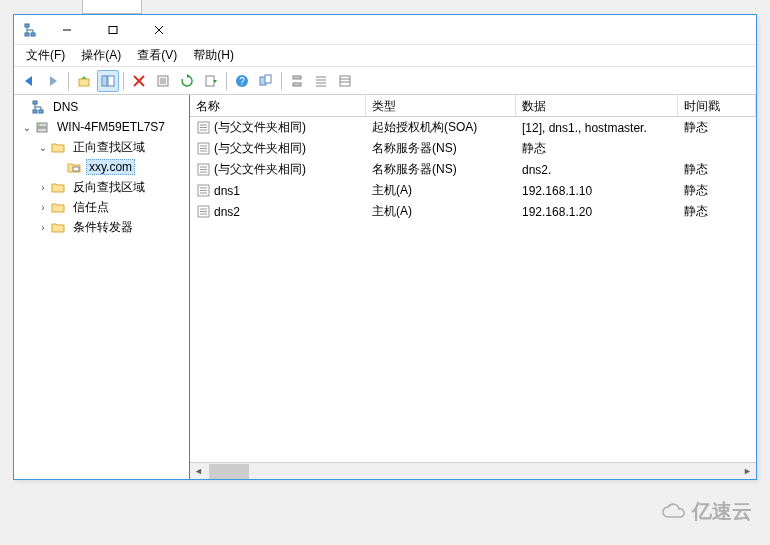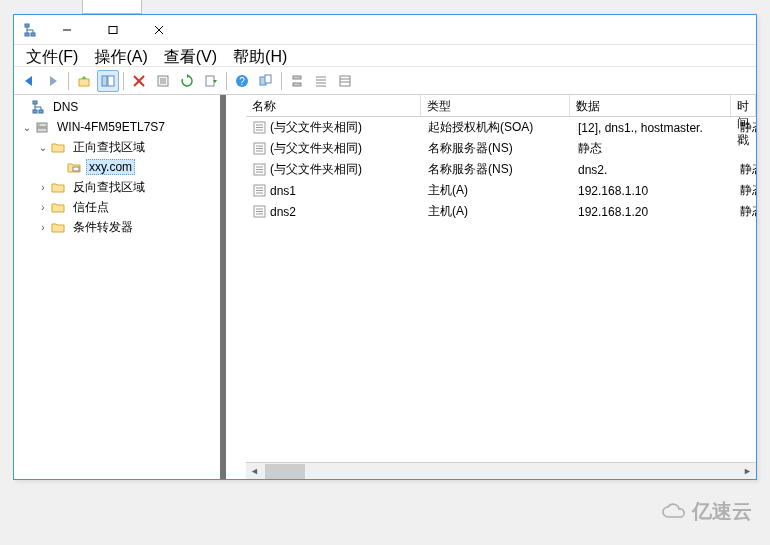--- a/index.html
+++ b/index.html
@@ -3,33 +3,33 @@
 <meta charset="utf-8">
 <style>
   * { box-sizing: border-box; font-family: "Microsoft YaHei", "Segoe UI", sans-serif; }
   body { margin: 0; background: #f0f0f0; width: 770px; height: 545px; position: relative; overflow: hidden; }
   .window { position: absolute; left: 13px; top: 14px; width: 744px; height: 466px; background: #fff; border: 1px solid #3b97e3; box-shadow: 2px 2px 4px rgba(0,0,0,.08); display: flex; flex-direction: column; }
   .titlebar { height: 30px; background: #fff; display: flex; align-items: center; padding: 0 0 0 8px; border-bottom: 1px solid #e5e5e5; }
   .titlebar .app-icon { width: 16px; height: 16px; margin-right: 6px; display:flex;align-items:center;justify-content:center;}
   .titlebar .title { font-size: 12px; color: #000; flex: 1; }
   .win-controls { display: flex; height: 100%; }
   .win-btn { width: 46px; display: flex; align-items: center; justify-content: center; font-size: 10px; color: #333; cursor: pointer; }
-  .menubar { height: 22px; display: flex; align-items: flex-start; padding: 0 4px; border-bottom: 1px solid #e5e5e5; font-size: 16px; }
+  .menubar { height: 22px; display: flex; align-items: flex-end; padding: 0 4px; border-bottom: 1px solid #e5e5e5; font-size: 12px; }
   .menu-item { padding: 2px 8px; cursor: pointer; }
   .toolbar { height: 28px; display: flex; align-items: center; padding: 0 4px; border-bottom: 1px solid #d0d0d0; gap: 2px; }
   .tbtn { width: 22px; height: 22px; display: flex; align-items: center; justify-content: center; border: 1px solid transparent; border-radius: 2px; cursor: pointer; }
   .tsep { width: 1px; height: 18px; background: #c0c0c0; margin: 0 2px; }
   .body-split { flex: 1; display: flex; min-height: 0; }
-  .tree-pane { width: 212px; border-right: 6px solid #737373; overflow: auto; font-size: 12px; padding-top: 2px; }
+  .tree-pane { width: 176px; border-right: 1px solid #737373; overflow: auto; font-size: 12px; padding-top: 2px; }
   .tree-row { display: flex; align-items: center; height: 20px; padding-left: 0; white-space: nowrap; cursor: pointer; }
   .tree-row .expander { width: 14px; text-align: center; color: #555; font-size: 10px; cursor: pointer; }
   .tree-row .ticon { width: 16px; height: 16px; margin-right: 4px; display:flex;align-items:center;justify-content:center;}
   .tree-row.selected .label { background: #cde8ff; border: 1px dotted #64a0d0; padding: 0 2px; }
   .tree-row .label { padding: 0 3px; }
-  .list-pane { flex: 1; display: flex; flex-direction: column; min-width: 0; margin-left: 20px; }
+  .list-pane { flex: 1; display: flex; flex-direction: column; min-width: 0; }
   .list-header { height: 22px; display: flex; border-bottom: 1px solid #d0d0d0; font-size: 12px; background: #fff; }
   .lh-cell { border-right: 1px solid #e0e0e0; padding: 3px 6px; color: #000; cursor: pointer; }
   .list-body { flex: 1; overflow: auto; font-size: 12px; }
   .list-row { display: flex; height: 21px; align-items: center; cursor: pointer; }
   .lc { padding: 0 6px; overflow: hidden; text-overflow: ellipsis; white-space: nowrap; display:flex;align-items:center;gap:4px;}
   .rec-icon { width:14px;height:14px;display:inline-flex;align-items:center;justify-content:center;}
   .scroll-h { height: 17px; background: #f0f0f0; border-top: 1px solid #d0d0d0; display:flex;align-items:center;}
   .scroll-h .arrow { width:17px;height:17px;display:flex;align-items:center;justify-content:center;color:#606060;font-size:9px;cursor:pointer;}
   .scroll-h .thumb { height:15px;width:40px;background:#cdcdcd;margin-left:2px;}
   .watermark { position:absolute; right:18px; bottom:20px; font-size:20px; color:#b0b0b0; font-weight:bold; display:flex;align-items:center;gap:4px;}

